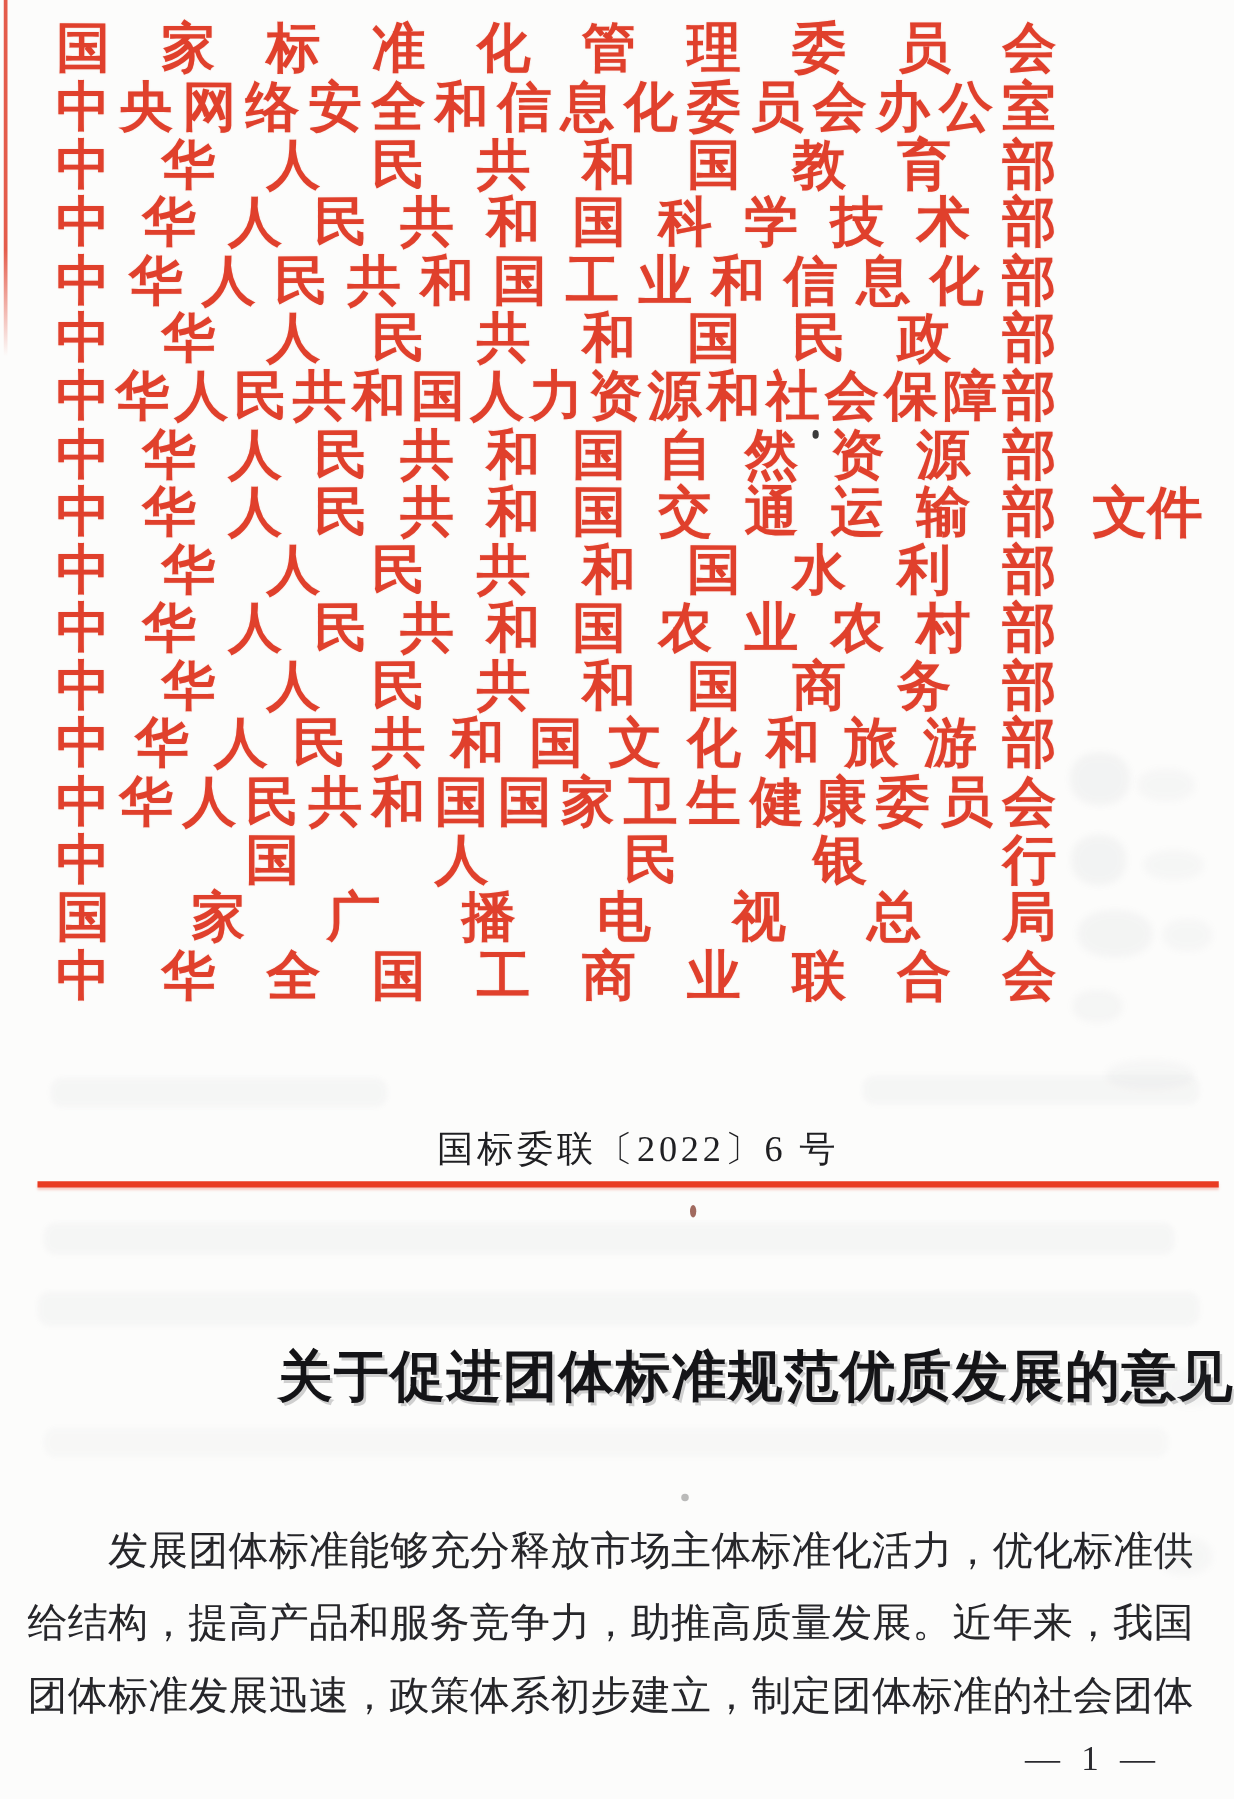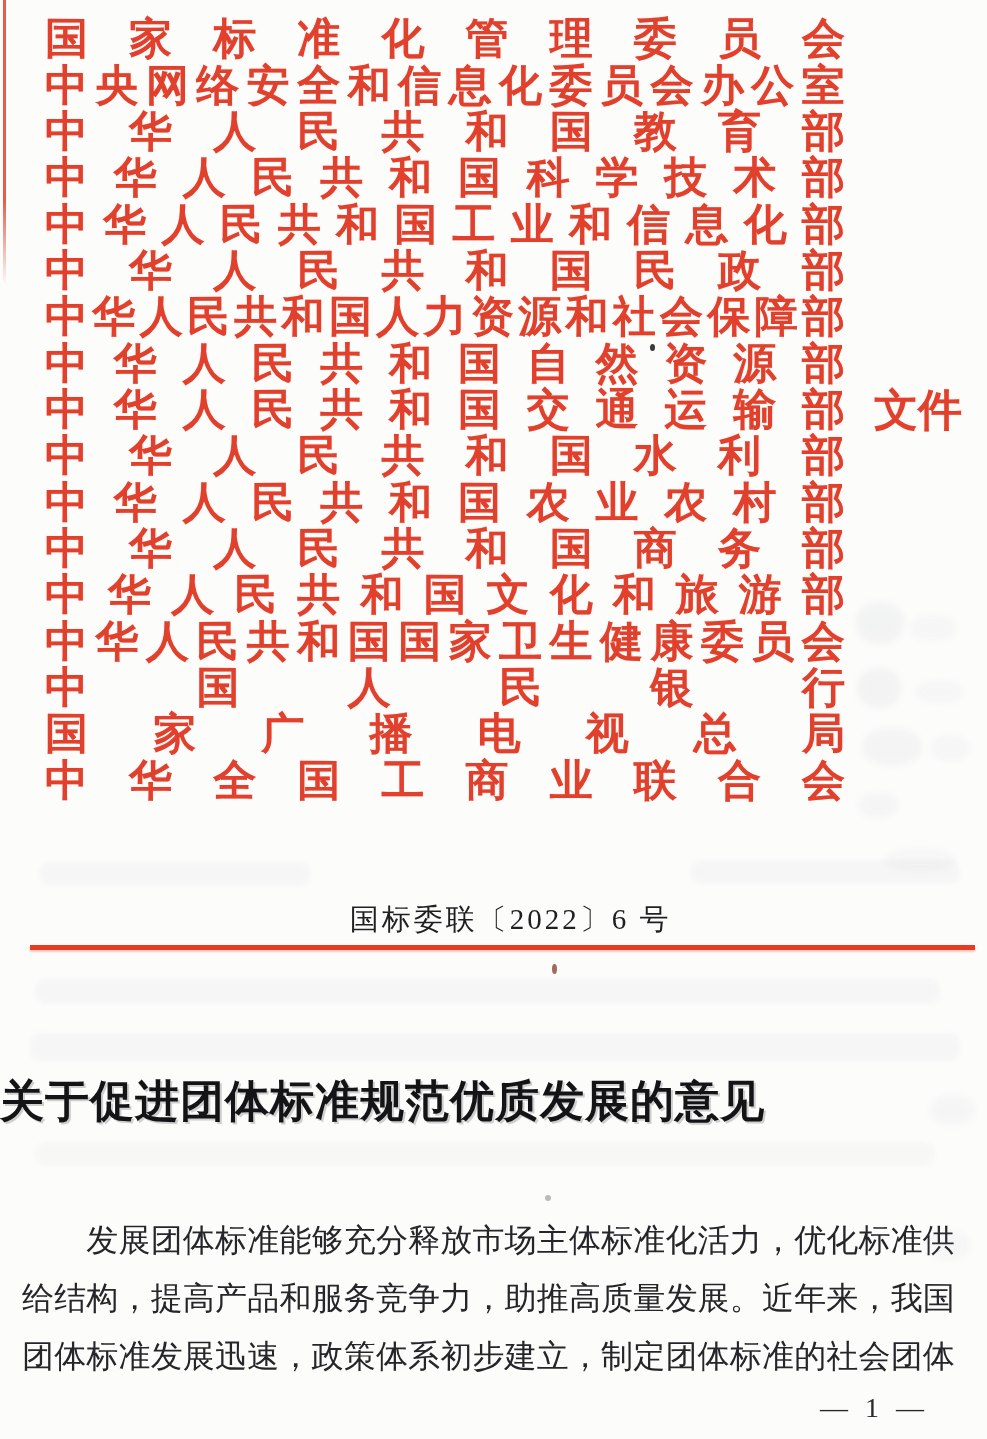--- a/index.html
+++ b/index.html
@@ -49,21 +49,21 @@
   }
 
   .red-rule{
     position:absolute; left:30px; top:945px; width:945px; height:5px;
     background:var(--rule-red,#e93b22);
     box-shadow:0 2px 2px rgba(233,59,34,.25);
   }
 
   .title{
     position:absolute; left:0; top:1072px; width:100%;
-    text-align:left;
+    text-align:right;
     font-family:"Liberation Sans","DejaVu Sans",sans-serif;
     font-size:44px; font-weight:bold; letter-spacing:1px;
     color:#141417;
     text-shadow:2px 2px 0 rgba(70,70,75,.25);
   }
 
   
   .body-lines{
     position:absolute; left:22px; top:1212px; width:933px;
     display:flex; flex-direction:column;

